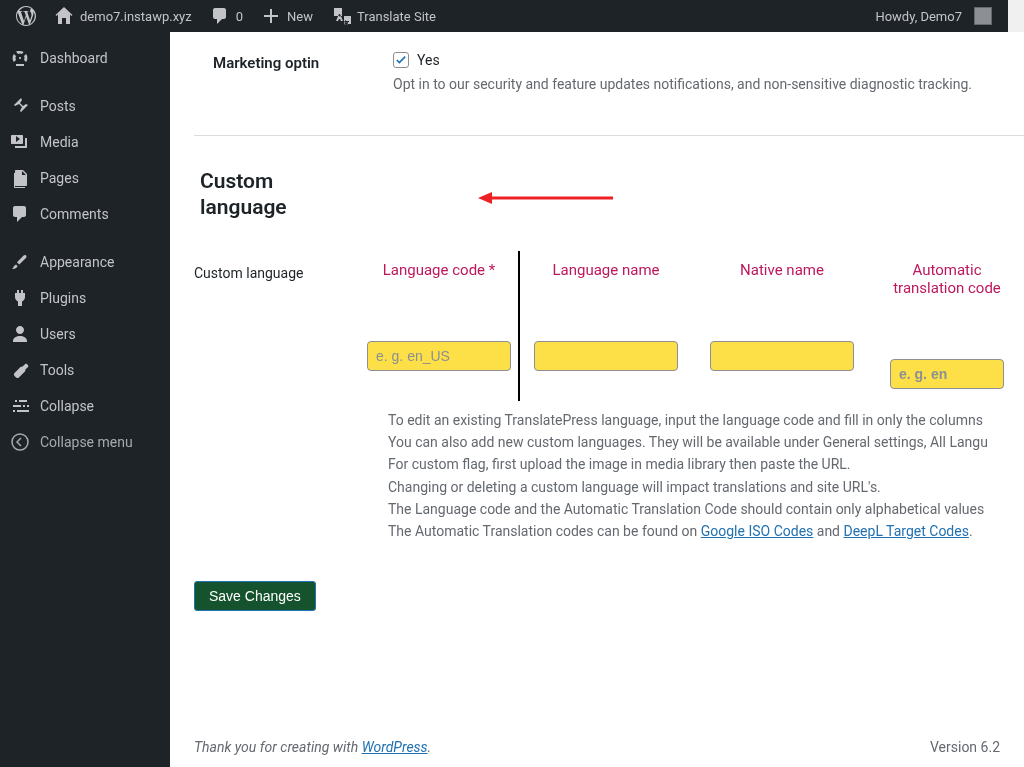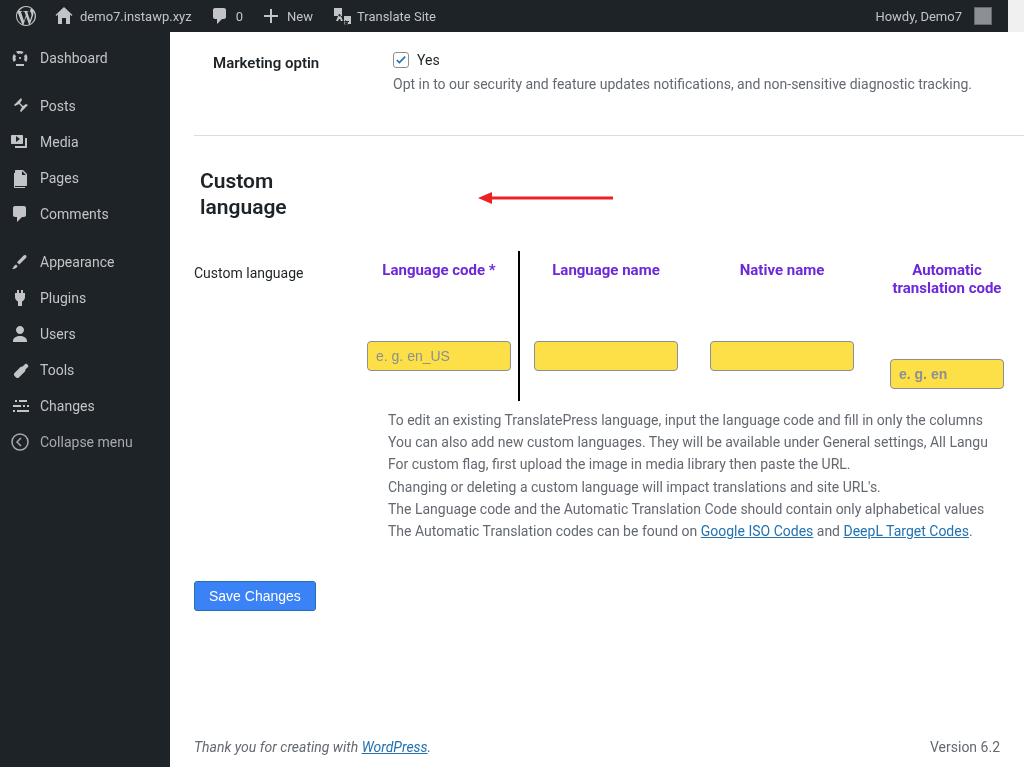--- a/index.html
+++ b/index.html
@@ -29,31 +29,31 @@
 .arrow { position: absolute; left: 308px; top: 52px; }
 .table-section { display: flex; padding: 20px 0 0 24px; }
 .table-label { width: 170px; font-size: 14px; color: #1d2327; padding-top: 4px; }
 .table-body { flex: 1; position: relative; }
 .cols { display: flex; gap: 0; }
 .col { display: flex; flex-direction: column; align-items: center; }
 .col-code { width: 158px; }
 .col-name { width: 176px; }
 .col-native { width: 176px; }
 .col-auto { width: 154px; }
-.col-head { font-size: 15px; color: #6d28d9; margin-bottom: 62px; text-align: center; font-weight: 700; }
+.col-head { font-size: 15px; color: #be185d; margin-bottom: 62px; text-align: center; font-weight: 400; }
 .vline { position: absolute; left: 158px; top: -10px; height: 150px; width: 2px; background: #000; }
 .inp { width: 144px; height: 30px; border: 1px solid #8c8f94; border-radius: 4px; padding: 0 8px; font-size: 14px; color: #2c3338; background: #fde047; }
 .inp::placeholder { color: #8c8f94; }
 .col-name .inp, .col-native .inp { width: 144px; }
 .col-auto .inp { width: 114px; font-weight: bold; }
 .help-block { padding: 20px 0 0 194px; margin-left: 24px; }
 .help-line { font-size: 14px; color: #646970; line-height: 1.6; white-space: nowrap; }
 .help-line a { color: #2271b1; text-decoration: underline; }
 .btn-row { padding: 38px 0 0 24px; }
-.btn-primary { background: #3b82f6; color: #fff; border: 1px solid #2271b1; border-radius: 3px; padding: 6px 14px; font-size: 14px; cursor: pointer; }
+.btn-primary { background: #14532d; color: #fff; border: 1px solid #2271b1; border-radius: 3px; padding: 6px 14px; font-size: 14px; cursor: pointer; }
 .footer { position: absolute; bottom: -6px; left: 24px; right: 24px; display: flex; justify-content: space-between; align-items: center; font-size: 14px; color: #646970; font-style: italic; padding: 18px 0; border-top: 1px solid transparent; }
 .footer a { color: #2271b1; text-decoration: underline; }
 .footer .version { font-style: normal; }
 </style>
 </head>
 <body>
 
 <div class="topbar">
   <div class="topbar-left">
     <div class="tb-item">
@@ -178,21 +178,21 @@
         </svg>
       </span>
     <span>Tools</span>
   </div>
   <div class="sb-item">
     <span class="sb-icon">
         <svg viewBox="0 0 20 20">
           <path d="M5 4h2v2H5V4zm4 0h8v2H9V4zM3 9h8v2H3V9zm10 0h2v2h-2V9zm4 0h2v2h-2V9zM3 14h2v2H3v-2zm4 0h12v2H7v-2z"></path>
         </svg>
       </span>
-    <span>Changes</span>
+    <span>Collapse</span>
   </div>
   <div class="sb-item" style="color:#a7aaad;">
     <span class="sb-icon">
         <svg viewBox="0 0 20 20">
           <circle cx="10" cy="10" r="8" fill="none" stroke="currentColor" stroke-width="1.5"></circle>
           <path d="M11 6l-4 4 4 4" fill="none" stroke="currentColor" stroke-width="1.5"></path>
         </svg>
       </span>
     <span>Collapse menu</span>
   </div>

